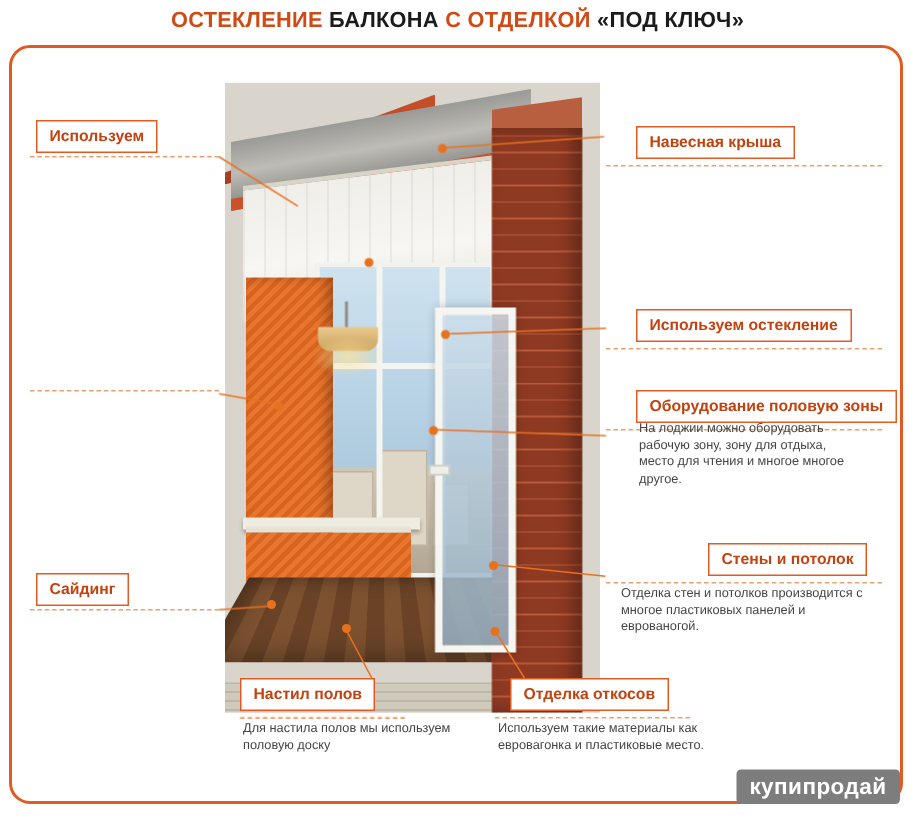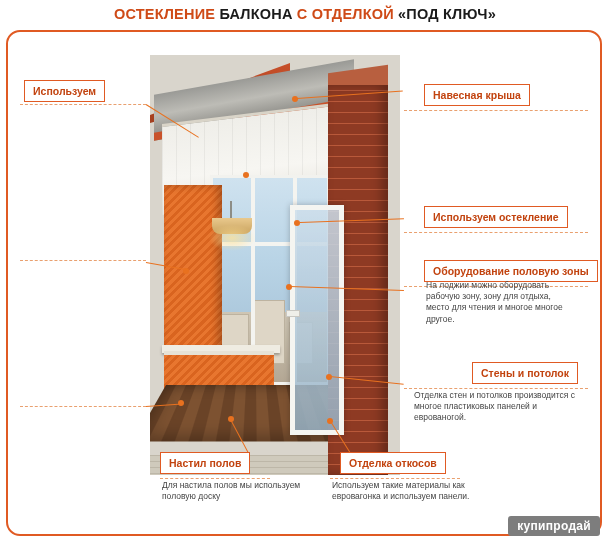--- a/index.html
+++ b/index.html
@@ -150,21 +150,21 @@
     width:150px;
   }
   .dash{
     position:absolute;border-top:1.5px dashed #e9a06f;height:0;
   }
   .lead{position:absolute;height:0;border-top:1.5px solid #e8711f;transform-origin:left center;}
   .dot{position:absolute;width:6px;height:6px;border-radius:50%;background:#e8711f;}
 
   .watermark{
     position:absolute;right:10px;bottom:8px;
-    background:#7d7d7d;color:#fff;font-size:12px;font-weight:bold;
+    background:#7d7d7d;color:#fff;font-size:15px;font-weight:bold;
     padding:3px 9px;border-radius:3px;letter-spacing:.3px;
   }
 </style>
 </head>
 <body>
 
 <div id="stage">
 
   <div class="title">
     <span>ОСТЕКЛЕНИЕ</span>
@@ -240,29 +240,30 @@
   <div class="lead" style="left:330px;top:376px;width:74px;transform:rotate(6deg);"></div>
   <div class="dot" style="left:326px;top:374px;"></div>
 
   <div class="lead" style="left:230px;top:418px;width:40px;transform:rotate(62deg);"></div>
   <div class="dot" style="left:228px;top:416px;"></div>
 
   <div class="lead" style="left:330px;top:420px;width:48px;transform:rotate(58deg);"></div>
   <div class="dot" style="left:327px;top:418px;"></div>
 
   <div class="label" style="left:24px;top:80px;">Используем</div>
+  <div class="label" style="left:24px;top:382px;">Сайдинг</div>
 
   <div class="label" style="left:424px;top:84px;">Навесная крыша</div>
   <div class="label" style="left:424px;top:206px;">Используем остекление</div>
   <div class="label" style="left:424px;top:260px;">Оборудование половую зоны</div>
   <div class="note" style="left:426px;top:280px;width:150px;">На лоджии можно оборудовать рабочую зону, зону для отдыха, место для чтения и многое многое другое.</div>
 
   <div class="label" style="left:424px;top:362px;margin-left:48px;">Стены и потолок</div>
   <div class="note" style="left:414px;top:390px;width:168px;">Отделка стен и потолков производится с многое пластиковых панелей и еврованогой.</div>
 
   <div class="label" style="left:160px;top:452px;">Настил полов</div>
   <div class="note" style="left:162px;top:480px;width:146px;">Для настила полов мы используем половую доску</div>
 
   <div class="label" style="left:340px;top:452px;text-align:center;">Отделка откосов</div>
-  <div class="note" style="left:332px;top:480px;width:156px;">Используем такие материалы как евровагонка и используем панели.</div>
+  <div class="note" style="left:332px;top:480px;width:156px;">Используем такие материалы как евровагонка и пластиковые место.</div>
 
   <div class="watermark">купипродай</div>
 </div>
 
 </body></html>

